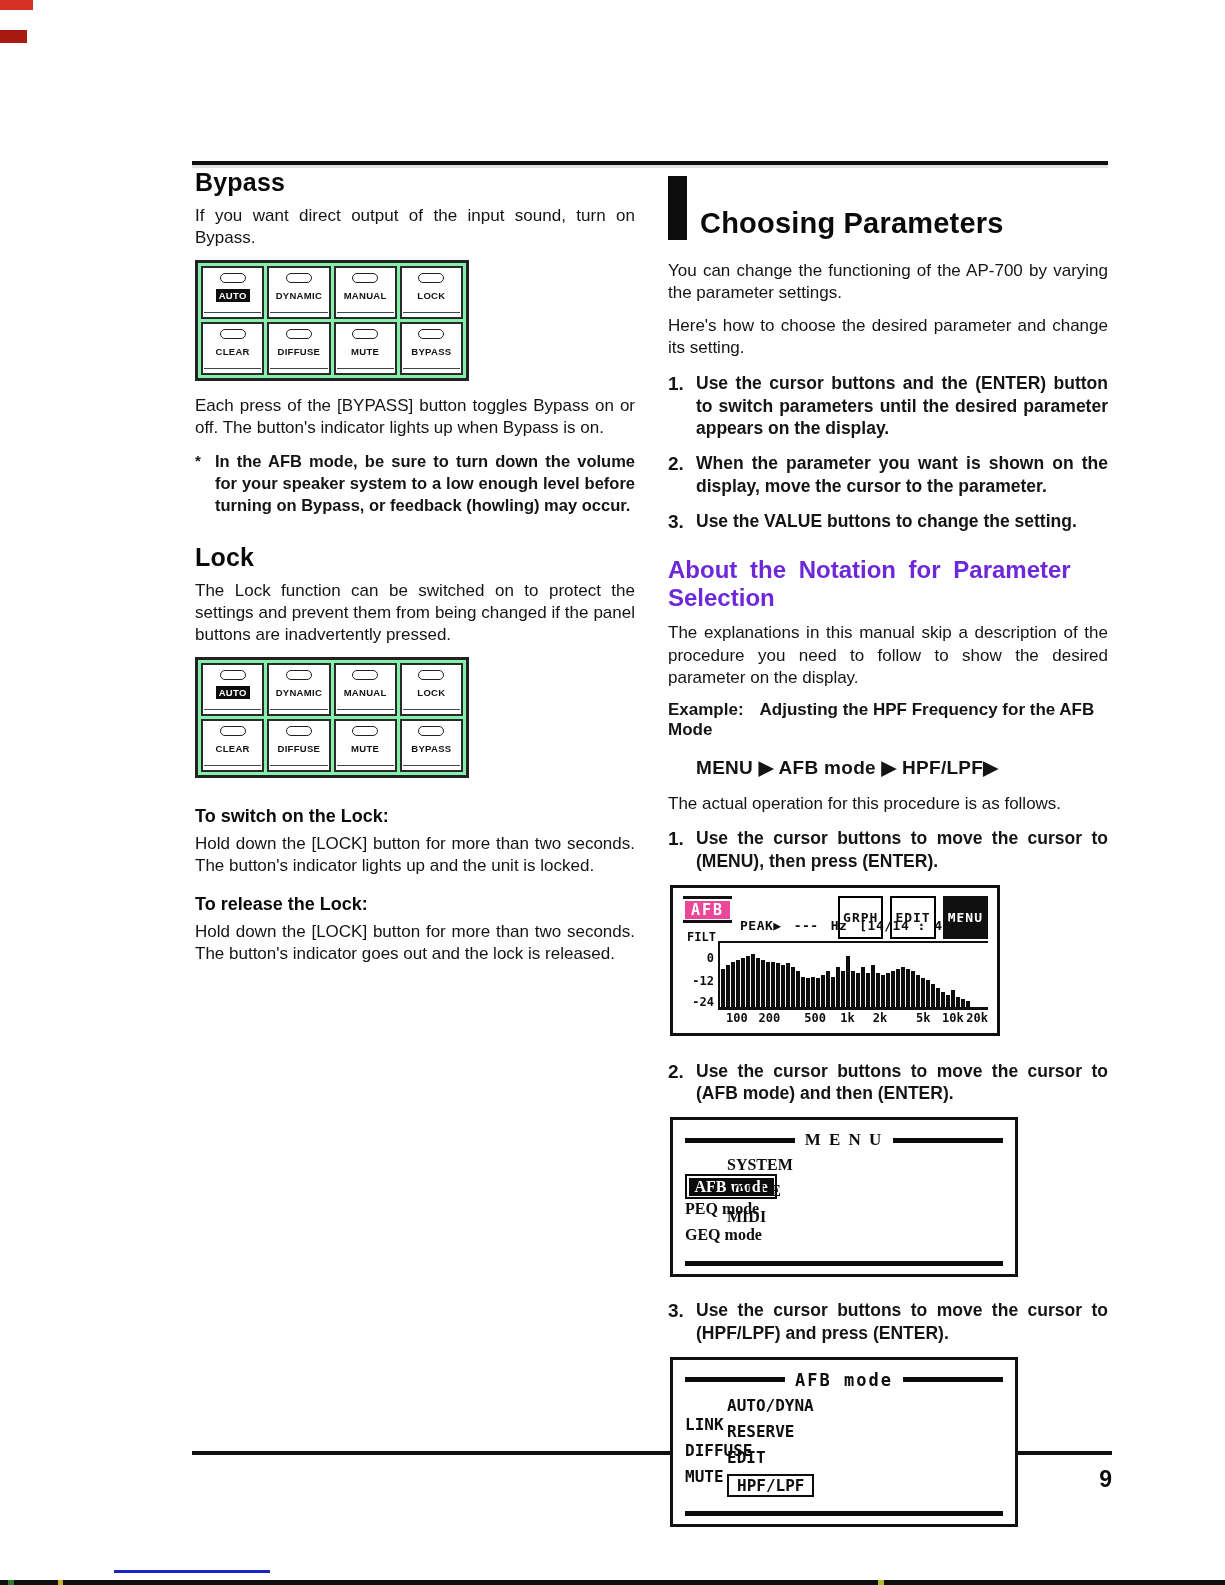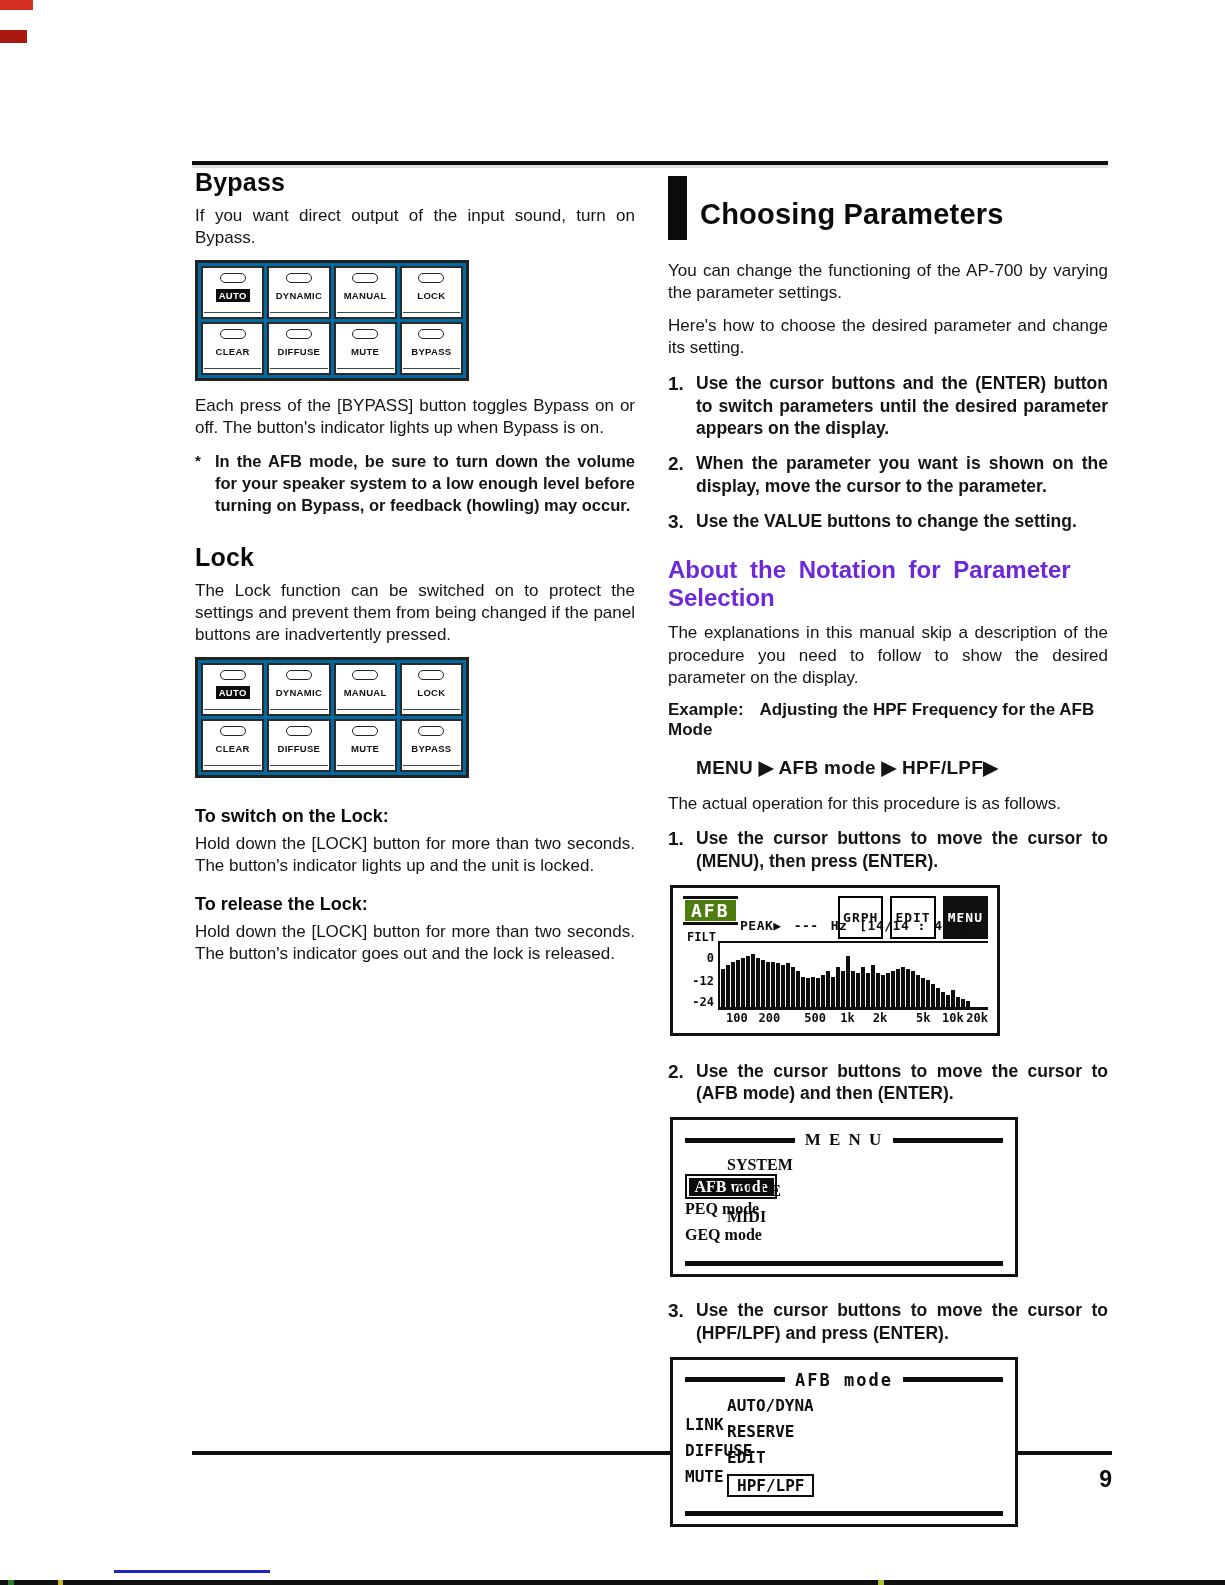--- a/index.html
+++ b/index.html
@@ -26,48 +26,48 @@
   .col-right{position:absolute; left:668px; top:176px; width:440px;}
   h1,h2,h3,p{margin:0;}
   .h-section{font-size:25px; font-weight:800; color:#0a0a0a; letter-spacing:0.2px; margin-bottom:8px;}
   .h-sub{font-size:18px; font-weight:800; color:#0a0a0a; margin:16px 0 6px 0;}
   p.body{font-size:17px; line-height:1.32; text-align:justify; margin-bottom:10px;}
   
   .note{display:flex; font-weight:700; margin:8px 0 14px 0;}
   .note-bullet{flex:none; width:20px; font-size:15px; padding-top:2px;}
   .note-text{flex:1; font-size:16.5px; line-height:1.35; text-align:justify;}
   
-  .panel{width:262px; border:3px solid #222; background:#0369a1; padding:3px; margin:4px 0 14px 0;
+  .panel{width:262px; border:3px solid #222; background:#86efac; padding:3px; margin:4px 0 14px 0;
          display:grid; grid-template-columns:repeat(4,1fr); gap:3px;}
   .cell{position:relative; border:2px solid #2a2a2a; height:49px; background:#fff;}
   .cell::after{content:""; position:absolute; left:1px; right:1px; bottom:4px; border-top:1.5px solid #444;}
   .pill{width:24px; height:8px; border:1.5px solid #222; border-radius:5px; margin:5px auto 7px auto;}
   .blabel{text-align:center; font-size:9.5px; font-weight:700; letter-spacing:0.3px; color:#111;}
   .blabel .inv{background:#0d0d0d; color:#fff; padding:1px 3px;}
   
-  .headline{display:flex; align-items:center; margin-bottom:20px;}
+  .headline{display:flex; align-items:flex-end; margin-bottom:20px;}
   .headline-bar{flex:none; width:19px; height:64px; background:#0c0c0c; margin-right:13px;}
   .headline-text{font-size:29px; font-weight:800; color:#0a0a0a; padding-top:12px; letter-spacing:0.2px;}
   .h-notation{font-size:24px; font-weight:800; color:#6d28d9; line-height:1.18;
               word-spacing:6px; margin:22px 0 10px 0;}
   .example-line{font-size:17px; font-weight:800; margin:6px 0 16px 0;}
   .example-line .lbl{margin-right:16px;}
   .breadcrumb{font-size:19px; font-weight:800; margin:0 0 14px 28px; letter-spacing:0.3px;}
   
   .step{display:flex; margin:12px 0;}
   .step-num{flex:none; width:28px; font-size:19px; font-weight:800; line-height:1.28;}
   .step-text{flex:1; font-size:17.5px; font-weight:700; line-height:1.3; text-align:justify;}
   
   .lcd{border:3px solid #101010; background:#fff; margin:2px 0 12px 2px;
        font-family:"DejaVu Sans Mono", monospace; font-weight:700; color:#0d0d0d;}
   
   .lcd1{width:306px; padding:7px 9px 6px 9px;}
   .lcd1-top{position:relative; height:46px;}
   .afb-wrap{position:absolute; left:1px; top:1px; border-top:3px solid #101010; border-bottom:3px solid #101010; padding:1px 2px;}
-  .afb-tab{background:#4d7c0f; color:#fff; font-size:18px; padding:0 6px; letter-spacing:2px;}
+  .afb-tab{background:#ec4899; color:#fff; font-size:15px; padding:0 6px; letter-spacing:2px;}
   .lcd1-btns{position:absolute; right:0; top:1px; display:flex; gap:7px; font-size:13px;}
   .lcd-btn{border:2px solid #000000; padding:12px 3px; letter-spacing:1px;}
   .lcd-btn.inv{background:#101010; color:#fff; border-color:#101010;}
   .lcd1-row2{position:absolute; left:58px; bottom:8px; display:flex; gap:12px; font-size:13px; letter-spacing:0.5px;}
   .plot-wrap{margin-left:36px; position:relative;}
   .plot{position:relative; height:64px; border-top:2px solid #101010; border-left:2px solid #101010; border-bottom:3px solid #101010;}
   .bars{position:absolute; left:1px; right:0; top:0; bottom:0; display:flex; align-items:flex-end; gap:1px;}
   .bar{flex:0 0 auto; width:4px; background:#0d0d0d;}
   .ylab{position:absolute; right:calc(100% + 6px); width:28px; text-align:right; font-size:12px; line-height:1;}
   .ylab0{top:9px;} .ylab12{top:32px;} .ylab24{top:53px;}

